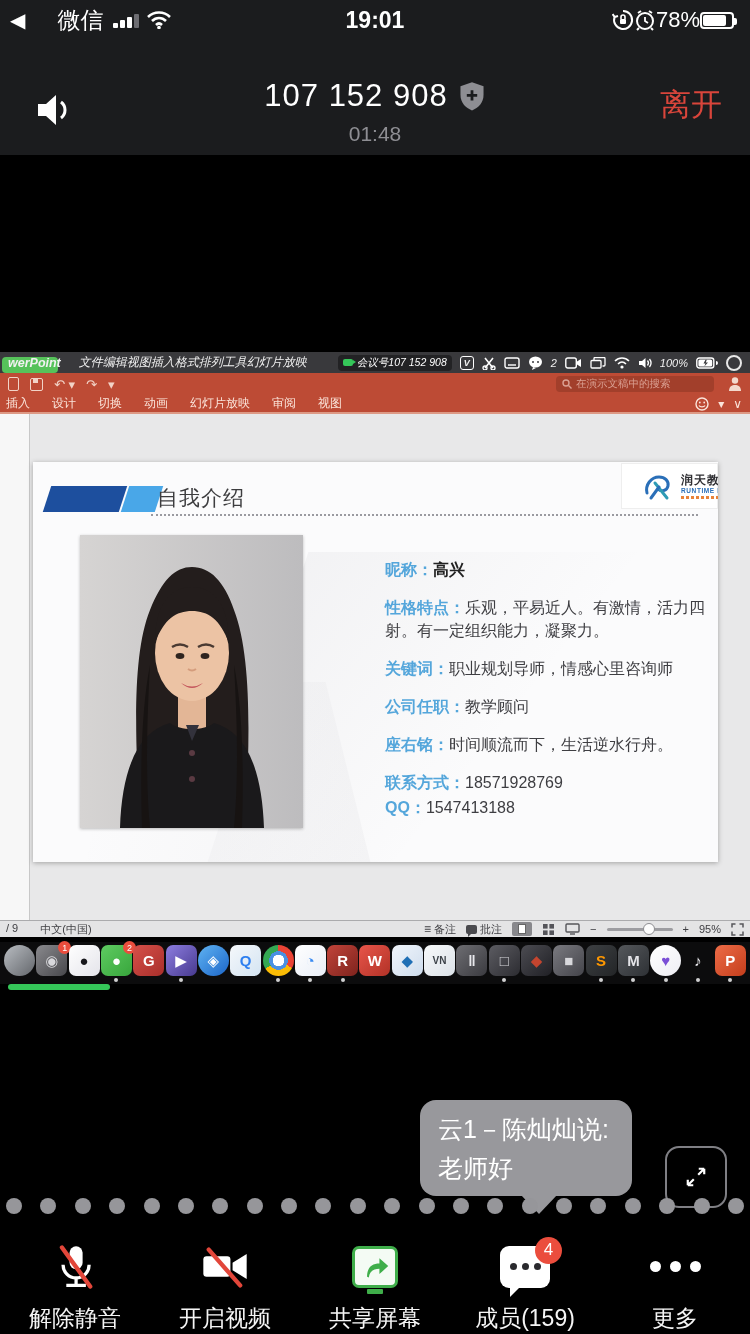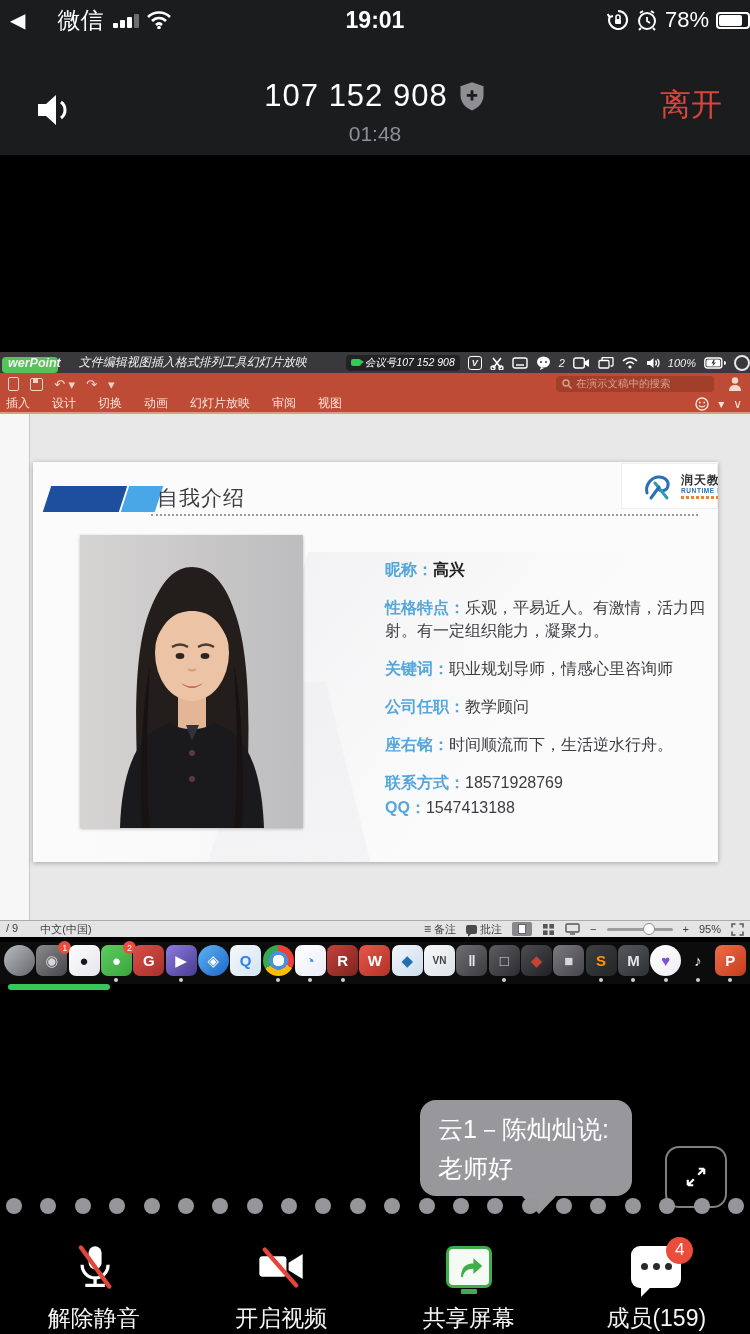--- a/index.html
+++ b/index.html
@@ -9,41 +9,41 @@
 
   
   .status-bar { position:absolute; top:0; left:0; width:750px; height:40px; background:#1b1c1e; color:#fff; }
   .sb-left { position:absolute; left:10px; top:0; height:40px; display:flex; align-items:center; gap:8px; }
   .back-arrow { font-size:20px; color:#fff; }
   .sb-app { font-size:23px; font-weight:500;margin-left:24px; }
   .sig-bars { display:flex; align-items:flex-end; gap:2px; height:16px; margin-left:2px; }
   .sig-bars i { display:block; width:5px; border-radius:1px; background:#fff; }
   .sig-bars i.dim { background:#6d6d72; }
   .sb-time { position:absolute; left:0; right:0; top:7px; text-align:center; font-size:23px; font-weight:600; }
-  .sb-right { position:absolute; right:0; top:0; height:40px; display:flex; align-items:center; gap:7px; }
+  .sb-right { position:absolute; right:16px; top:0; height:40px; display:flex; align-items:center; }
   .sb-batt-pct { font-size:22px; }
   .battery { position:relative; width:34px; height:17px; border:2px solid #fff; border-radius:4px; }
   .battery .fill { position:absolute; left:1px; top:1px; bottom:1px; width:78%; background:#fff; border-radius:2px; }
   .battery .nub { position:absolute; right:-5px; top:4px; width:3px; height:7px; background:#fff; border-radius:0 2px 2px 0; }
 
   
   .call-header { position:absolute; top:40px; left:0; width:750px; height:115px; background:#1b1c1e; }
   .spk-btn { position:absolute; left:34px; top:48px; width:46px; height:44px; }
   .meet-row { position:absolute; left:0; right:0; top:38px; display:flex; justify-content:center; align-items:center; gap:10px; }
   .meet-id { color:#fff; font-size:31px; font-weight:500; letter-spacing:1px; }
   .meet-dur { position:absolute; left:0; right:0; top:82px; text-align:center; color:#8e8e93; font-size:21px; }
   .leave-btn { position:absolute; right:28px; top:44px; color:#d9453b; font-size:31px; font-weight:500; }
 
   
   .mac-menubar { position:absolute; top:352px; left:0; width:750px; height:21px; background:#39393c; color:#f1f1f1; display:flex; align-items:center; font-size:12px; padding-left:4px;font-style:italic; }
   .app-name { position:relative; font-weight:700; font-size:12.5px; padding:0 4px; z-index:1; }
   .app-name .greenpill { position:absolute; left:-2px; top:1px; width:56px; height:16px; background:#56c25a; border-radius:4px; z-index:-1; }
   .menu-items { display:flex; margin-left:14px; }
   .menu-item { cursor:default; }
-  .mb-right { margin-left:auto; display:flex; align-items:center; gap:8px; padding-right:10px;text-align:right; }
+  .mb-right { margin-left:auto; display:flex; align-items:center; gap:8px; padding-right:18px;text-align:right; }
   .meet-pill { display:flex; align-items:center; gap:4px; background:#222224; border-radius:4px; padding:1px 5px; font-size:10.5px; color:#fff; white-space:nowrap; }
   .cam-dot { width:10px; height:7px; background:#35c759; border-radius:2px; position:relative; }
   .cam-dot:after { content:""; position:absolute; right:-3px; top:1px; border-left:3px solid #35c759; border-top:2px solid transparent; border-bottom:2px solid transparent; }
   .v-box { width:14px; height:14px; border:1.5px solid #fff; border-radius:3px; font-size:9px; font-weight:700; display:flex; align-items:center; justify-content:center; }
   .mb-num { font-size:11px; }
   .edge-circle { width:16px; height:16px; border:2px solid #e8e8e8; border-radius:50%; margin-right:-10px; }
 
   .ppt-titlebar { position:absolute; top:373px; left:0; width:750px; height:22px; background:#bd4b35; display:flex; align-items:center; color:#fff; }
   .tb-icons { display:flex; align-items:center; gap:11px; padding-left:8px; color:#f2d3c7; font-size:13px; }
   .tb-pg { width:11px; height:14px; border:1.5px solid #f2d3c7; border-radius:2px; }
@@ -556,15 +556,25 @@
       <span class="ico-wrap">
         <span class="members-bubble">
           <i></i>
             <i></i>
             <i></i>
           <span class="mem-badge">4</span>
         </span>
       </span>
       <span class="tool-label">成员(159)</span>
     </div>
+    <div class="tool">
+      <span class="ico-wrap">
+        <span class="more-dots">
+            <i></i>
+            <i></i>
+            <i></i>
+          </span>
+      </span>
+      <span class="tool-label">更多</span>
+    </div>
   </div>
 
 </div>
 
 </body></html>

